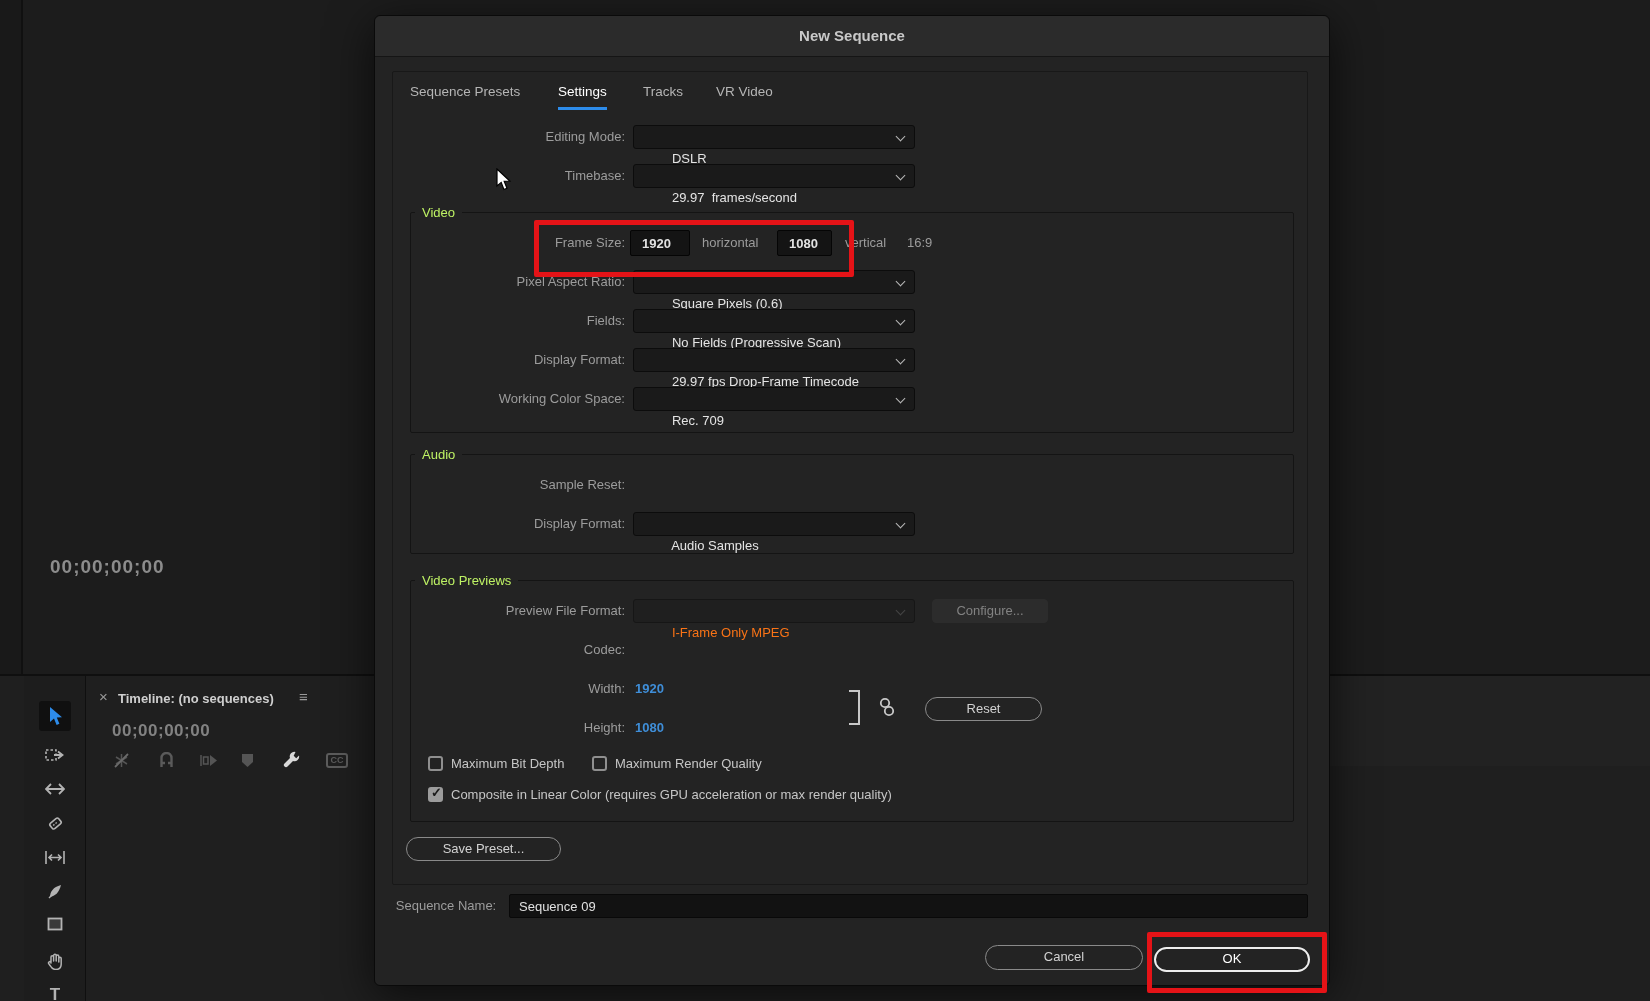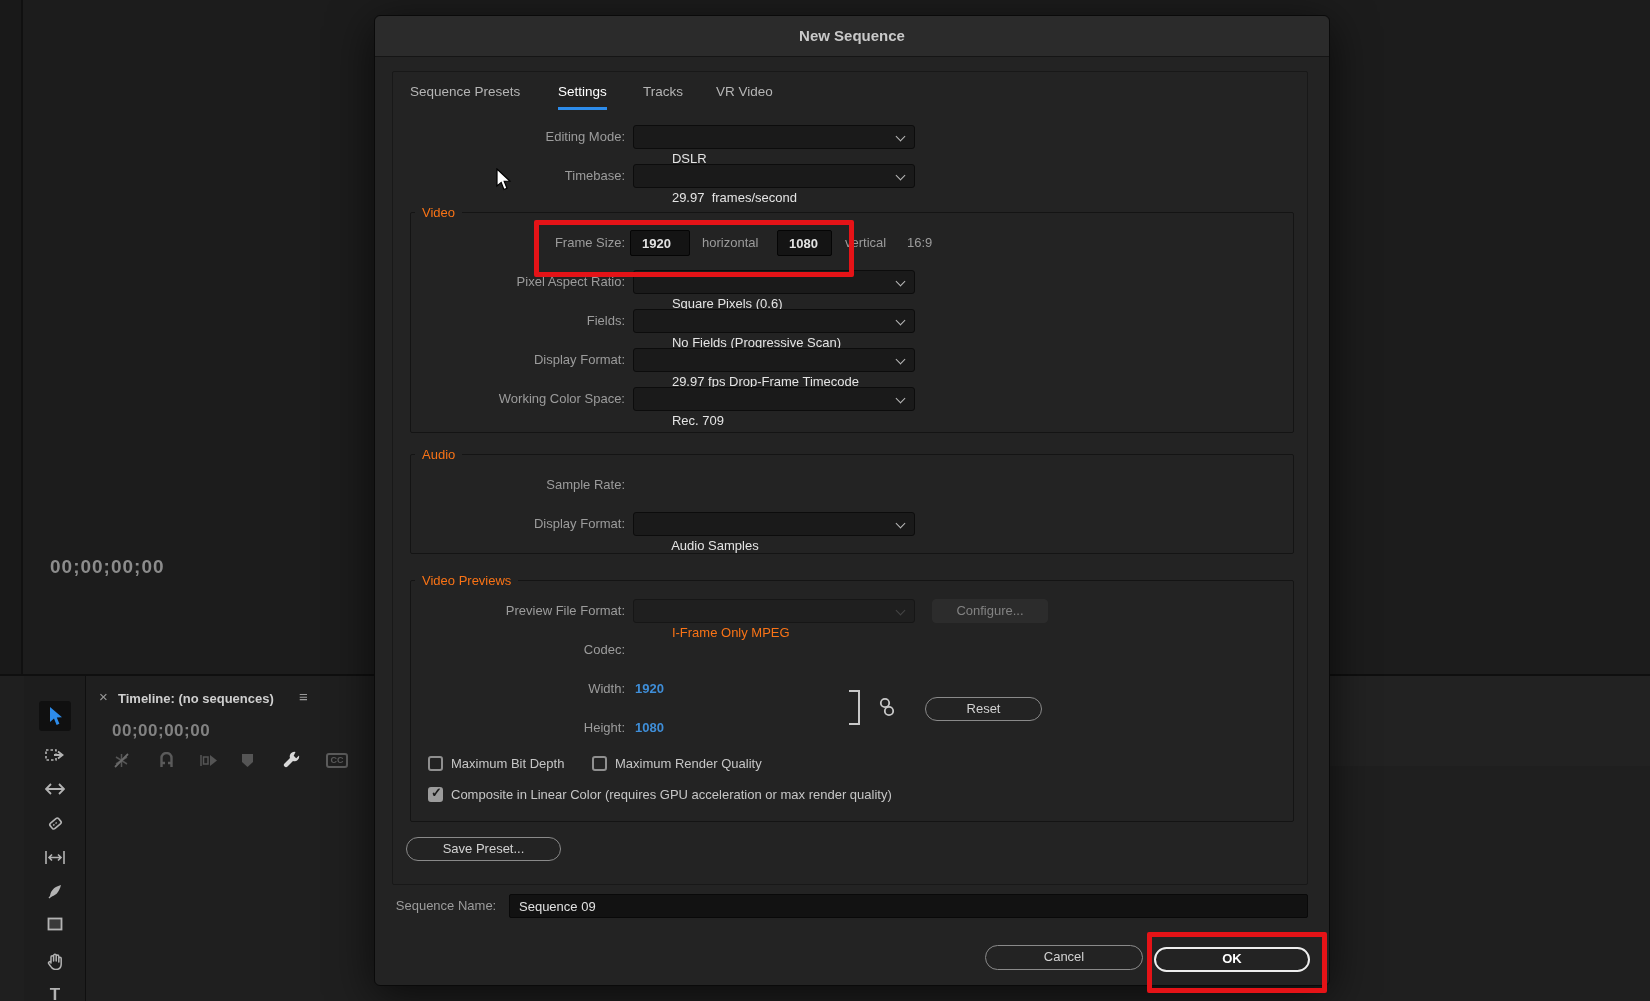--- a/index.html
+++ b/index.html
@@ -30,35 +30,35 @@
   #cc-icon{border:2px solid #5c5c5c;border-radius:3px;color:#5c5c5c;font-size:9px;font-weight:700;width:18px;height:11px;line-height:11px;text-align:center;}
   
   #dialog{left:374px;top:15px;width:954px;height:969px;background:#232323;border:1px solid #0a0a0a;
     border-radius:6px;box-shadow:0 10px 45px rgba(0,0,0,.65);z-index:10;}
   #titlebar{left:0;top:0;right:0;height:40px;background:#2b2b2b;border-bottom:1px solid #151515;
     border-radius:6px 6px 0 0;text-align:center;line-height:40px;font-size:15px;font-weight:700;color:#c9c9c9;}
   .tab{position:absolute;top:64px;height:27px;line-height:24px;font-size:13.5px;color:#b5b5b5;cursor:default;}
   .tab.active{color:#ffffff;border-bottom:3px solid #2d8ceb;}
   #panel{left:17px;top:55px;width:914px;height:812px;border:1px solid #181818;border-radius:2px;}
   .grp{position:absolute;left:17px;width:882px;border:1px solid #141414;border-radius:2px;}
-  .grp-lbl{position:absolute;top:-8px;left:4px;background:#232323;padding:0 7px;color:#f97316;font-size:13px;}
+  .grp-lbl{position:absolute;top:-8px;left:4px;background:#232323;padding:0 7px;color:#bef264;font-size:13px;}
   .row{position:absolute;left:0;right:0;height:24px;}
   .lbl{position:absolute;left:0;width:232px;text-align:right;color:#9c9c9c;font-size:13px;line-height:24px;white-space:pre;}
   .dd{position:absolute;left:240px;width:282px;height:24px;background:#1a1a1a;border:1px solid #0c0c0c;border-radius:3px;
     color:#e4e4e4;font-size:13px;line-height:22px;padding-left:9px;box-sizing:border-box;white-space:pre;}
   .chev{position:absolute;right:10px;top:7px;width:6px;height:6px;border-right:1.6px solid #b8b8b8;border-bottom:1.6px solid #b8b8b8;transform:rotate(45deg);}
   .dd.disabled{background:#1f1f1f;border-color:#161616;color:#f97316;}
   .dd.disabled .chev{border-color:#454545;}
   .mini{position:absolute;height:26px;width:60px;background:#141414;border:1px solid #050505;border-radius:2px;
     color:#e2e2e2;font-size:13px;font-weight:700;line-height:24px;padding-left:11px;box-sizing:border-box;}
   .sublbl{position:absolute;color:#9c9c9c;font-size:13px;line-height:24px;}
   .blue{position:absolute;color:#3f8ed8;font-size:13px;font-weight:700;line-height:24px;}
   .btn{position:absolute;height:24px;border:1px solid #8a8a8a;border-radius:13px;color:#d2d2d2;font-size:13px;
     text-align:center;line-height:22px;box-sizing:border-box;background:transparent;cursor:default;}
-  .btn.ok{border:2px solid #eeeeee;color:#ffffff;line-height:20px;font-weight:bold;}
+  .btn.ok{border:2px solid #eeeeee;color:#ffffff;line-height:20px;}
   .btn.cfg{background:#2c2c2c;border:1px solid #2c2c2c;border-radius:4px;color:#828282;text-align:center;}
   .cb{position:absolute;width:15px;height:15px;border:2px solid #8f8f8f;border-radius:3px;box-sizing:border-box;}
   .cb.checked{background:#9c9c9c;border-color:#9c9c9c;}
   .cb.checked::after{content:"\2713";position:absolute;left:1px;top:-4px;color:#1b1b1b;font-size:13px;font-weight:700;}
   .cblbl{position:absolute;color:#c6c6c6;font-size:13px;line-height:17px;}
   .redbox{position:absolute;border:5px solid #e51317;border-radius:2px;z-index:6;pointer-events:none;}
   .bracket{position:absolute;left:456px;top:618px;width:11px;height:35px;border:2px solid #c8c8c8;border-left:none;box-sizing:border-box;}
   #seq-label{position:absolute;left:16px;top:878px;width:110px;text-align:center;color:#9c9c9c;font-size:13px;line-height:24px;}
   #seq-input{position:absolute;left:134px;top:878px;width:799px;height:24px;background:#121212;border:1px solid #090909;
     border-radius:2px;color:#e0e0e0;font-size:13px;padding:0 0 0 9px;box-sizing:border-box;font-family:"Liberation Sans",sans-serif;}
@@ -236,21 +236,21 @@
 
     <div class="row" style="top:315px">
       <span class="lbl">Working Color Space:</span>
       <div class="dd">
         <span>Rec. 709</span>
         <span class="chev"></span>
       </div>
     </div>
 
     <div class="row" style="top:401px">
-      <span class="lbl">Sample Rate:</span>
+      <span class="lbl">Sample Reset:</span>
     </div>
 
     <div class="row" style="top:440px">
       <span class="lbl">Display Format:</span>
       <div class="dd">
         <span>Audio Samples</span>
         <span class="chev"></span>
       </div>
     </div>
 

